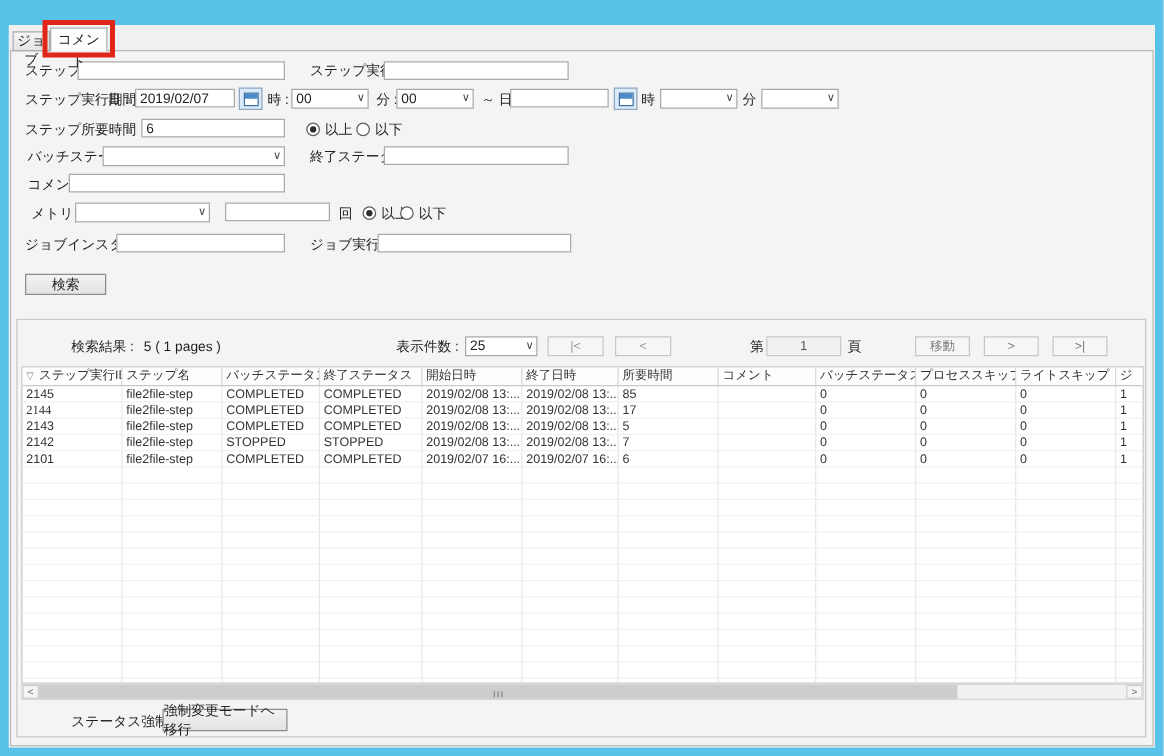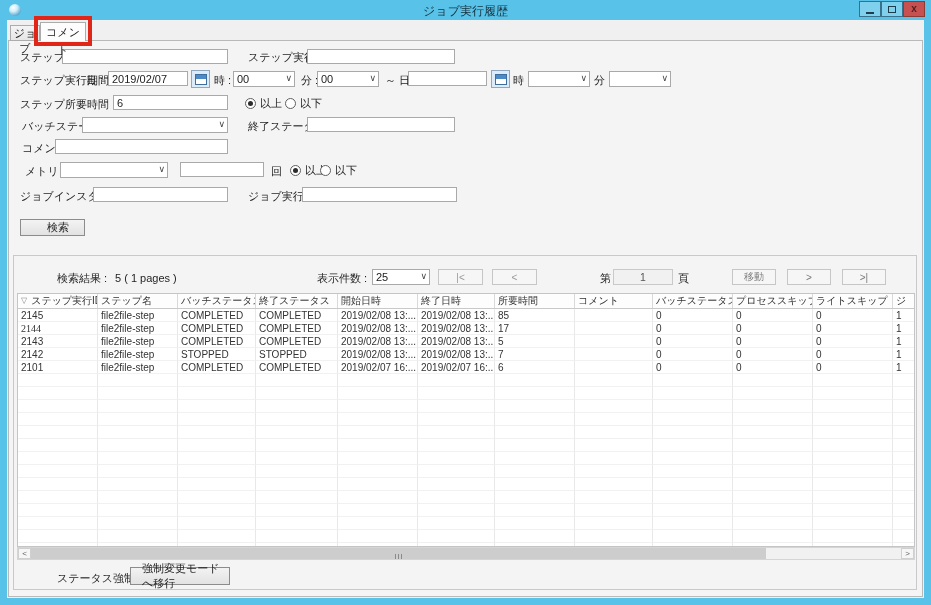--- a/index.html
+++ b/index.html
@@ -37,21 +37,21 @@
   .cal-btn { position:absolute; width:19px; height:18px; border:1px solid #8FA8BF; background:#DCEBF9;
              display:flex; align-items:center; justify-content:center; }
   .cal-ico { width:12px; height:11px; border:1px solid #3E6E9E; background:#fff; position:relative; }
   .cal-ico::before { content:""; position:absolute; left:0; top:0; width:100%; height:4px; background:#4C8BC8; }
   .radio { position:absolute; display:flex; align-items:center; gap:4px; font-size:11px; color:#1f1f1f; }
   .rcircle { width:11px; height:11px; border:1px solid #5f5f5f; border-radius:50%; background:#fff;
              display:flex; align-items:center; justify-content:center; }
   .rdot { width:5px; height:5px; border-radius:50%; background:transparent; }
   .radio[data-on="true"] .rdot { background:#2c2c2c; }
   .btn { position:absolute; border:1px solid #8C8C8C; background:linear-gradient(#F3F3F3,#E2E2E2);
-         font-size:11px; color:#222; display:flex; align-items:center; justify-content:center;padding-left:11px; }
+         font-size:11px; color:#222; display:flex; align-items:center; justify-content:center; }
   .pg-btn { position:absolute; border:1px solid #C6C6C6; background:#F6F6F6; color:#999;
             font-size:10px; display:flex; align-items:center; justify-content:center; }
   .pg-input { position:absolute; border:1px solid #C9C9C9; background:#F1F1F1; color:#555; font-size:10.5px;
               text-align:center; font-family:"Liberation Sans",sans-serif; }
   .groupbox { position:absolute; left:13px; top:255px; width:904px; height:335px; border:1px solid #C9C9C9; background:#F4F4F4; }
 
   
   .tblwrap { position:absolute; left:17px; top:293px; width:898px; height:254px; border:1px solid #C5C5C5;
              background:#fff; overflow:hidden; }
   .tr { display:flex; width:935px; }
@@ -68,33 +68,20 @@
               font-size:8px; color:#606060; display:flex; align-items:center; justify-content:center; }
   .hs-thumb { position:absolute; left:13px; top:0; width:735px; height:11px; background:#CDCDCD;
               display:flex; align-items:center; justify-content:center; gap:1px; }
   .hs-grip i { display:inline-block; width:1px; height:5px; background:#8a8a8a; margin:0 1px; }
 </style>
 </head>
 <body>
 
 <div class="window">
 
-  <div class="titlebar">
-    <div class="app-icon"></div>
-    <div class="win-title">ジョブ実行履歴</div>
-    <div class="win-btn" style="left:859px;">
-        <span class="glyph-min"></span>
-      </div>
-    <div class="win-btn" style="left:881px;">
-        <span class="glyph-max"></span>
-      </div>
-    <div class="win-btn close" style="left:903px;">
-        <span class="glyph-close">x</span>
-      </div>
-  </div>
 
   <div class="dialog"></div>
   <div class="tabpage"></div>
 
   <div class="tab inactive">ジョブ</div>
   <div class="tab active">コメント</div>
   <div class="red-annotation"></div>
 
   <div class="lbl" style="left:20px; top:50px;">ステップ名 :</div>
   <input class="inp" style="left: 62px; top: 49px; width: 166px;" value="">

